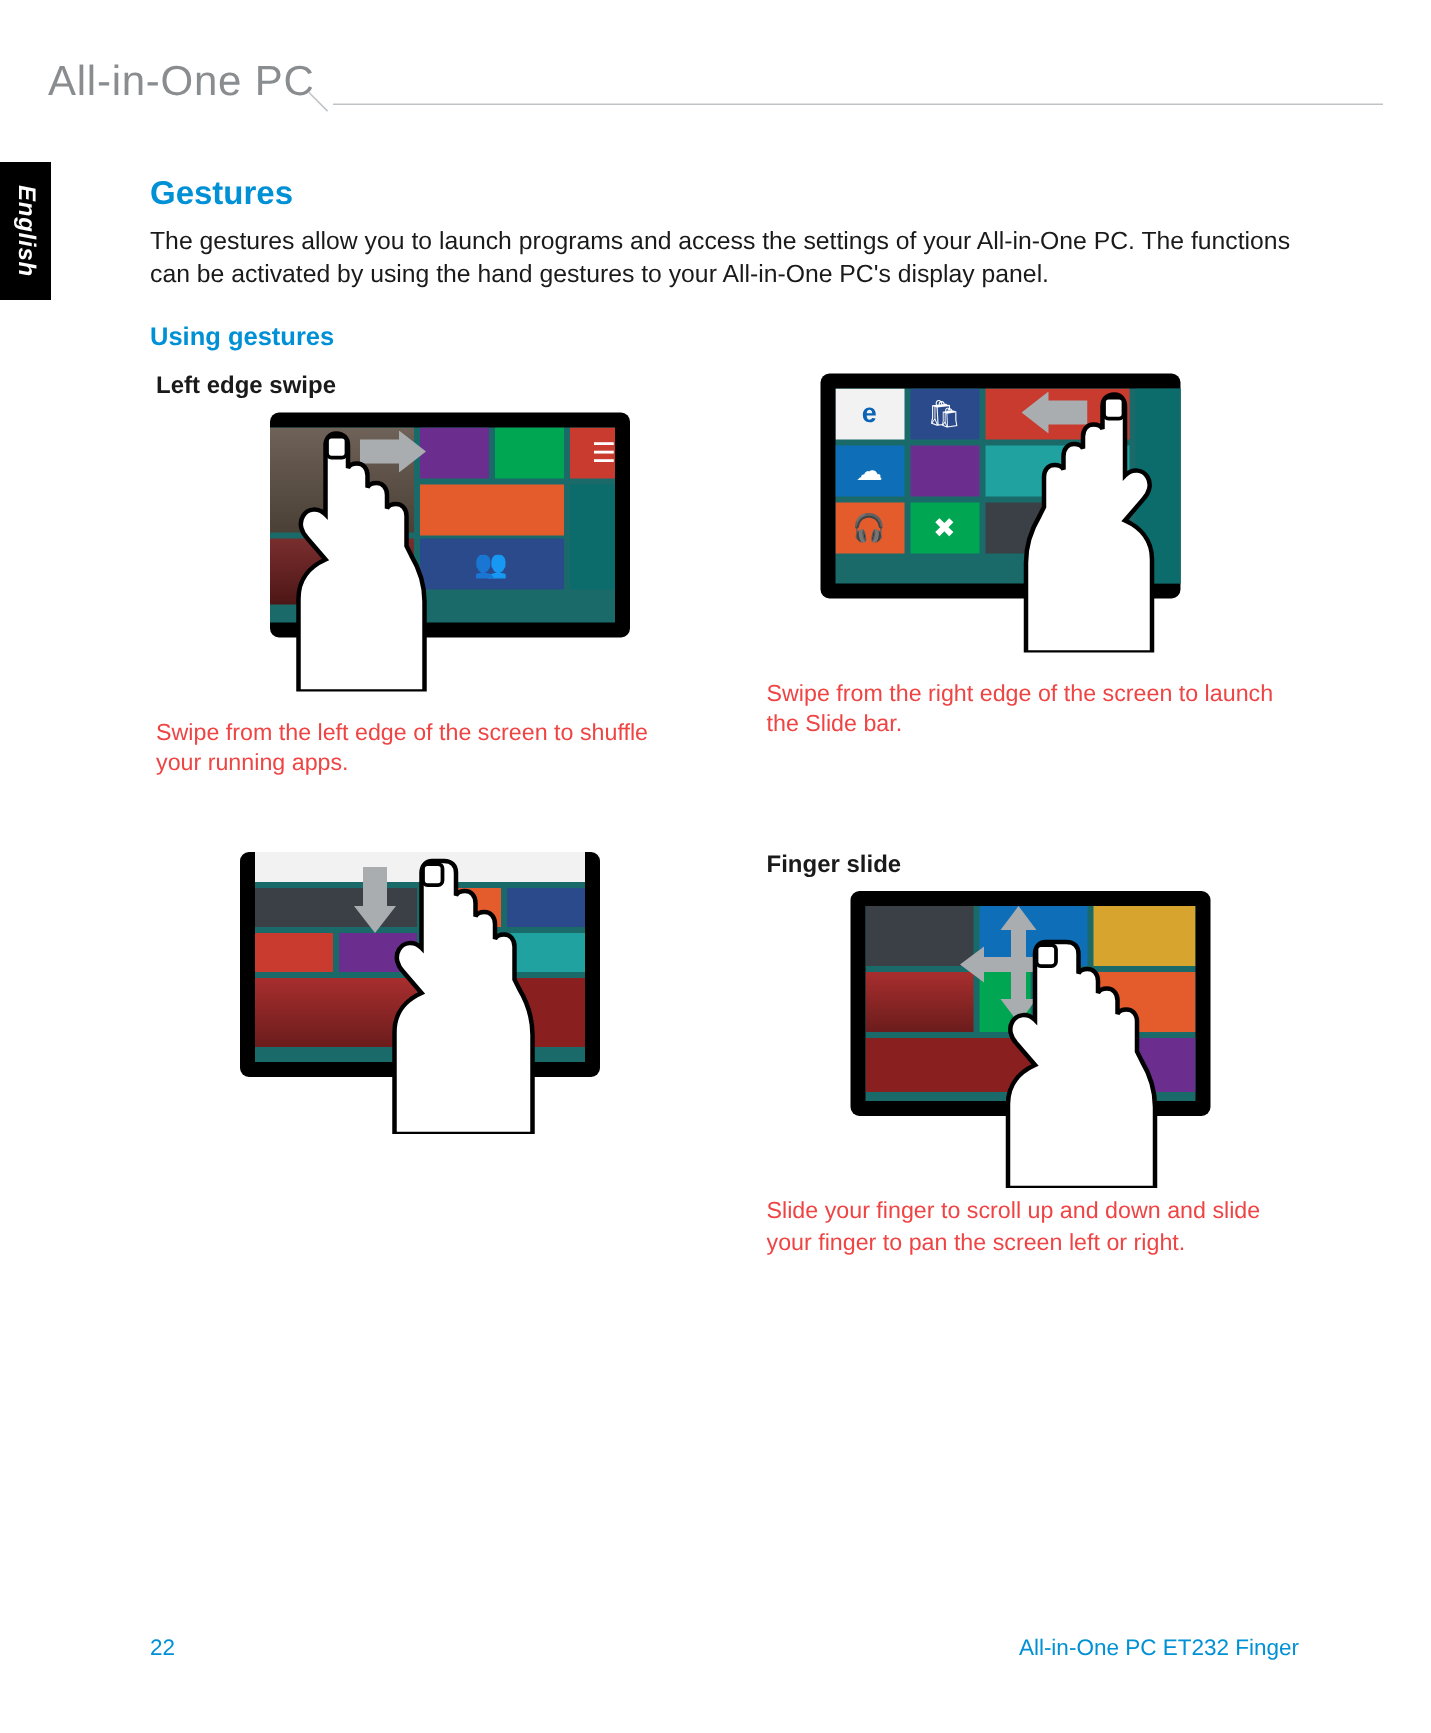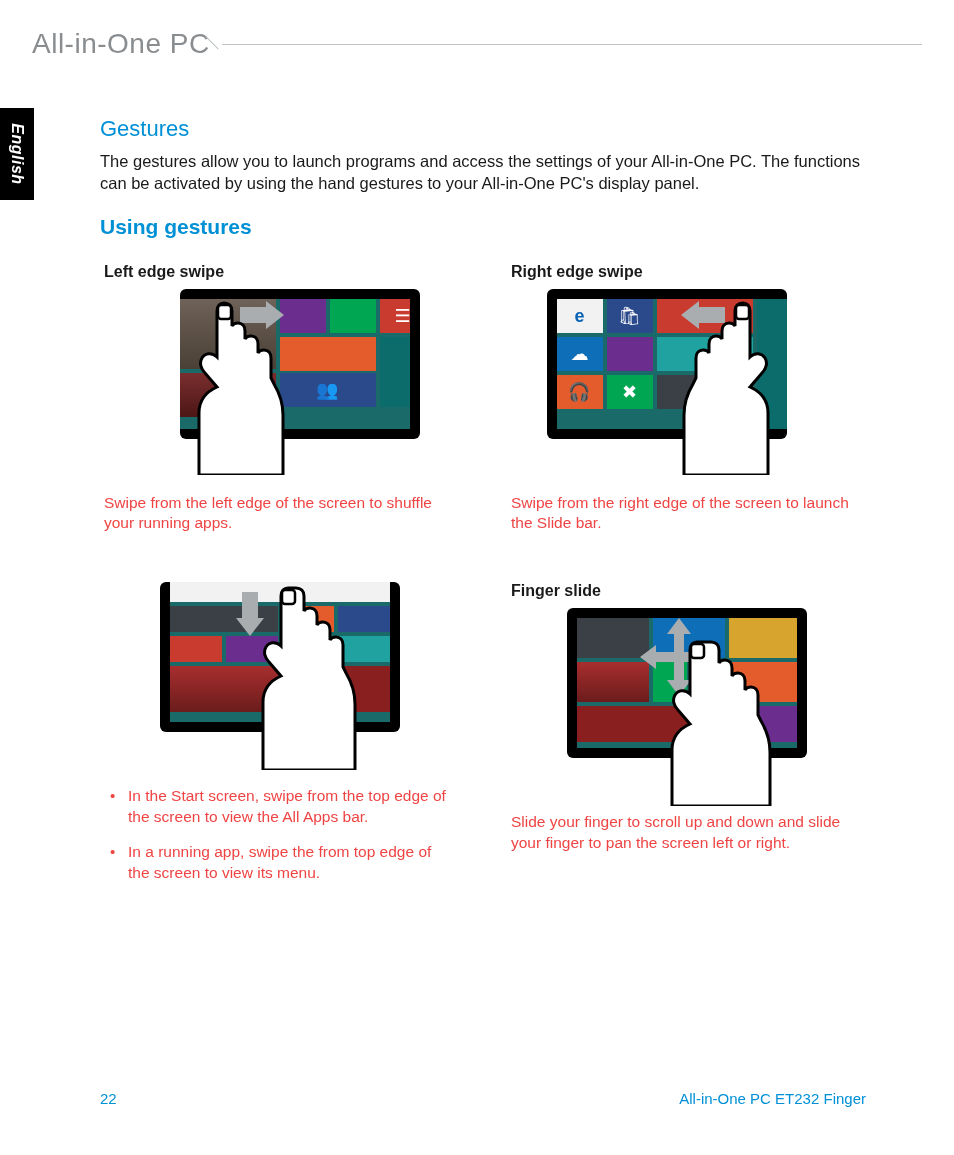--- a/index.html
+++ b/index.html
@@ -7,25 +7,25 @@
     width: 954px;
     height: 1155px;
     background: #fff;
     font-family: "Segoe UI", "Myriad Pro", Arial, sans-serif;
     color: #222;
     position: relative;
     overflow: hidden;
   }
   .header {
     position: absolute;
-    top: 28px;
+    top: 38px;
     left: 32px;
     right: 32px;
     display: flex;
-    align-items: center;
+    align-items: flex-end;
   }
   .header-title {
     font-size: 28px;
     font-weight: 400;
     color: #8a8d90;
     letter-spacing: 0.5px;
     padding-right: 8px;
     white-space: nowrap;
   }
   .header-line {
@@ -67,34 +67,34 @@
   }
   .content {
     position: absolute;
     top: 116px;
     left: 100px;
     right: 88px;
   }
   .section-title {
     color: #0090d6;
     font-size: 22px;
-    font-weight: 400;
+    font-weight: 700;
     margin-bottom: 8px;
   }
   .intro {
     font-size: 16.5px;
     line-height: 1.35;
     color: #1a1a1a;
     margin-bottom: 20px;
   }
   .subsection-title {
     color: #0090d6;
-    font-size: 21px;
+    font-size: 17px;
     font-weight: 700;
-    margin-bottom: 24px;
+    margin-bottom: 14px;
   }
   .gesture-grid {
     display: grid;
     grid-template-columns: 1fr 1fr;
     column-gap: 40px;
     row-gap: 36px;
     gap: 48px;
   }
   .gesture {
     display: flex;
@@ -240,21 +240,20 @@
 
         <svg class="hand" style="left:30px;top:6px;" width="130" height="180" viewBox="0 0 130 180">
           <path d="M54 8 c-4 0 -7 3 -7 8 v46 c-5 -5 -12 -4 -15 1 c-3 5 -1 11 3 15 l12 14 c-9 4 -18 12 -18 26 v62 h84 v-60 c0 -10 -3 -21 -9 -31 l-3 -6 v-20 c0 -5 -3 -8 -7 -8 c-3 0 -5 1 -6 3 v-9 c0 -5 -3 -8 -7 -8 c-3 0 -5 1 -6 3 v-8 c0 -5 -3 -8 -7 -8 c-3 0 -5 1 -6 3 V16 c0 -5 -3 -8 -8 -8 z" fill="#fff" stroke="#000" stroke-width="3"></path>
           <rect x="48" y="10" width="13" height="14" rx="3" fill="#fff" stroke="#000" stroke-width="2.5"></rect>
         </svg>
       </div>
       <p class="gesture-desc">Swipe from the left edge of the screen to shuffle your running apps.</p>
     </div>
 
     <div class="gesture">
-      <div class="gesture-title">Right edge swipe</div>
       <div class="gesture-fig">
         <div class="device" style="left:0;top:0;width:240px;height:150px;">
           <div class="screen" style="left:10px;top:10px;right:0;bottom:10px;">
             <div class="tile t-white" style="left:0;top:0;width:46px;height:34px;">
                 <span class="icon-glyph" style="color:#0b63b5;font-weight:bold;">e</span>
               </div>
             <div class="tile t-dkblue" style="left:50px;top:0;width:46px;height:34px;">
                 <span class="icon-glyph">🛍</span>
               </div>
             <div class="tile t-red" style="left:100px;top:0;width:96px;height:34px;"></div>
@@ -309,26 +308,20 @@
           <svg width="28" height="44">
               <polygon points="6,0 6,26 0,26 14,44 28,26 22,26 22,0" fill="#a9adb0"></polygon>
             </svg>
         </div>
 
         <svg class="hand" style="left:100px;top:-2px;" width="140" height="190" viewBox="0 0 140 190">
           <path d="M48 8 c-4 0 -7 3 -7 8 v50 c-5 -5 -12 -4 -15 1 c-3 5 -1 11 3 15 l12 14 c-9 4 -18 12 -18 26 v68 h92 v-66 c0 -10 -3 -21 -9 -31 l-3 -6 v-22 c0 -5 -3 -8 -7 -8 c-3 0 -5 1 -6 3 v-10 c0 -5 -3 -8 -7 -8 c-3 0 -5 1 -6 3 v-9 c0 -5 -3 -8 -7 -8 c-3 0 -5 1 -6 3 V16 c0 -5 -3 -8 -8 -8 z" fill="#fff" stroke="#000" stroke-width="3"></path>
           <rect x="42" y="10" width="13" height="14" rx="3" fill="#fff" stroke="#000" stroke-width="2.5"></rect>
         </svg>
       </div>
-      <div class="gesture-desc">
-        <ul>
-          <li>In the Start screen, swipe from the top edge of the screen to view the All Apps bar.</li>
-          <li>In a running app, swipe the from top edge of the screen to view its menu.</li>
-        </ul>
-      </div>
     </div>
 
     <div class="gesture">
       <div class="gesture-title">Finger slide</div>
       <div class="gesture-fig">
         <div class="device" style="left:20px;top:0;width:240px;height:150px;">
           <div class="screen" style="left:10px;top:10px;right:10px;bottom:10px;">
             <div class="tile t-dkgrey" style="left:0;top:0;width:72px;height:40px;"></div>
             <div class="tile t-blue" style="left:76px;top:0;width:72px;height:40px;"></div>
             <div class="tile t-yellow" style="left:152px;top:0;width:68px;height:40px;"></div>

